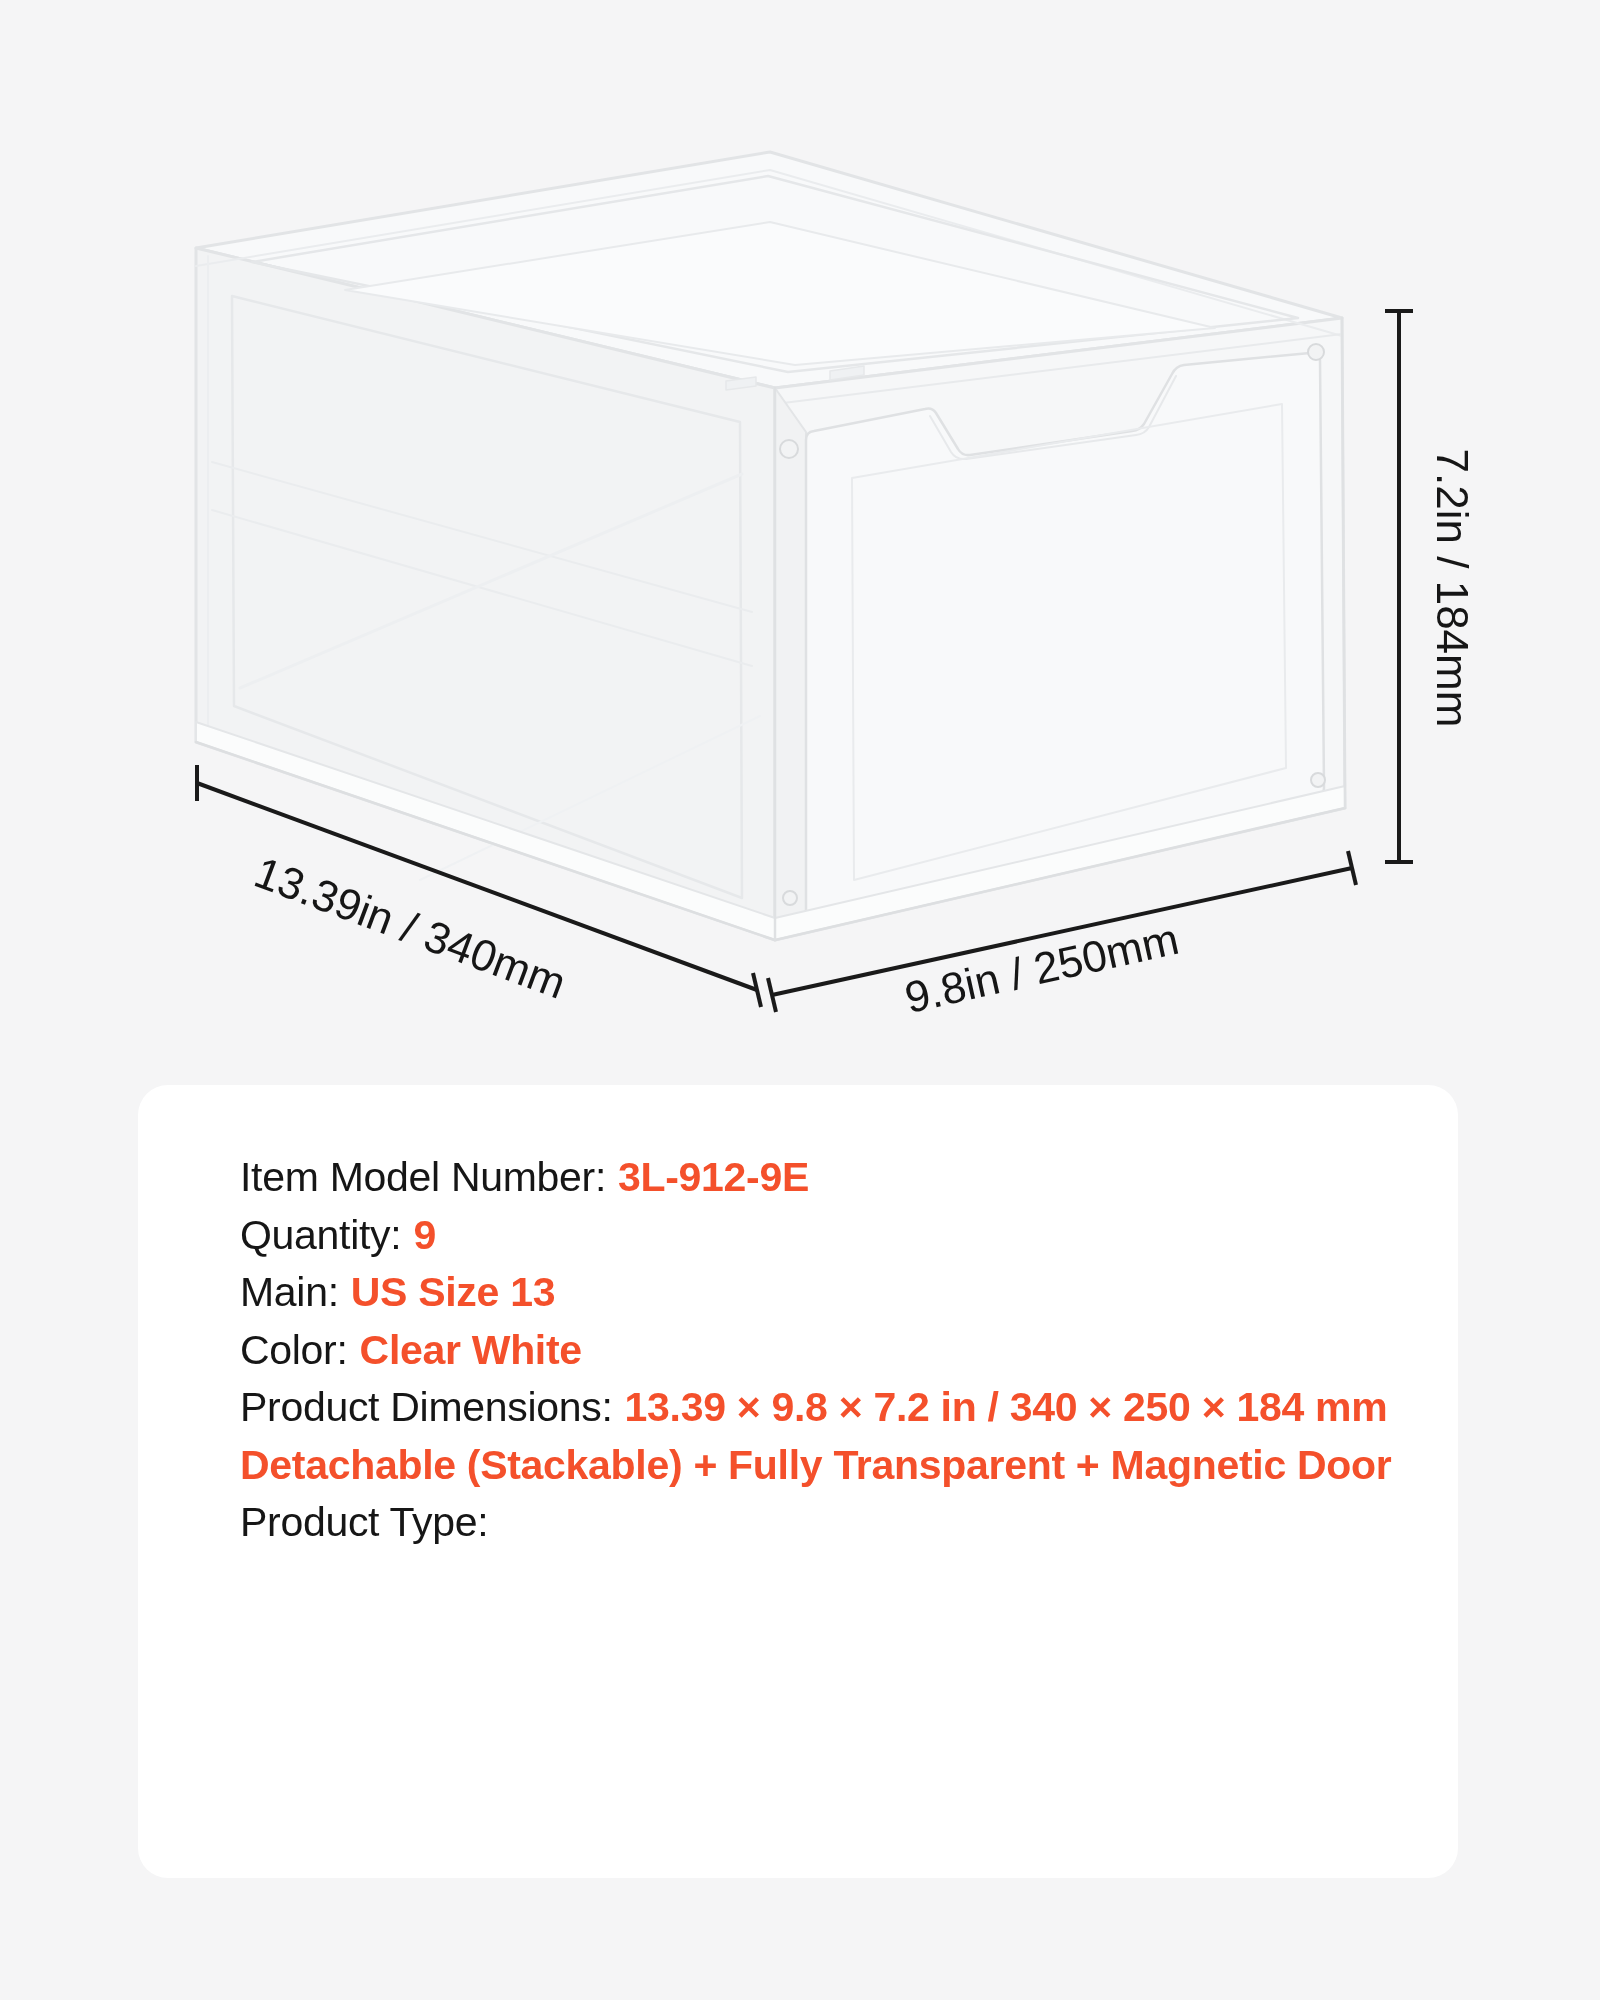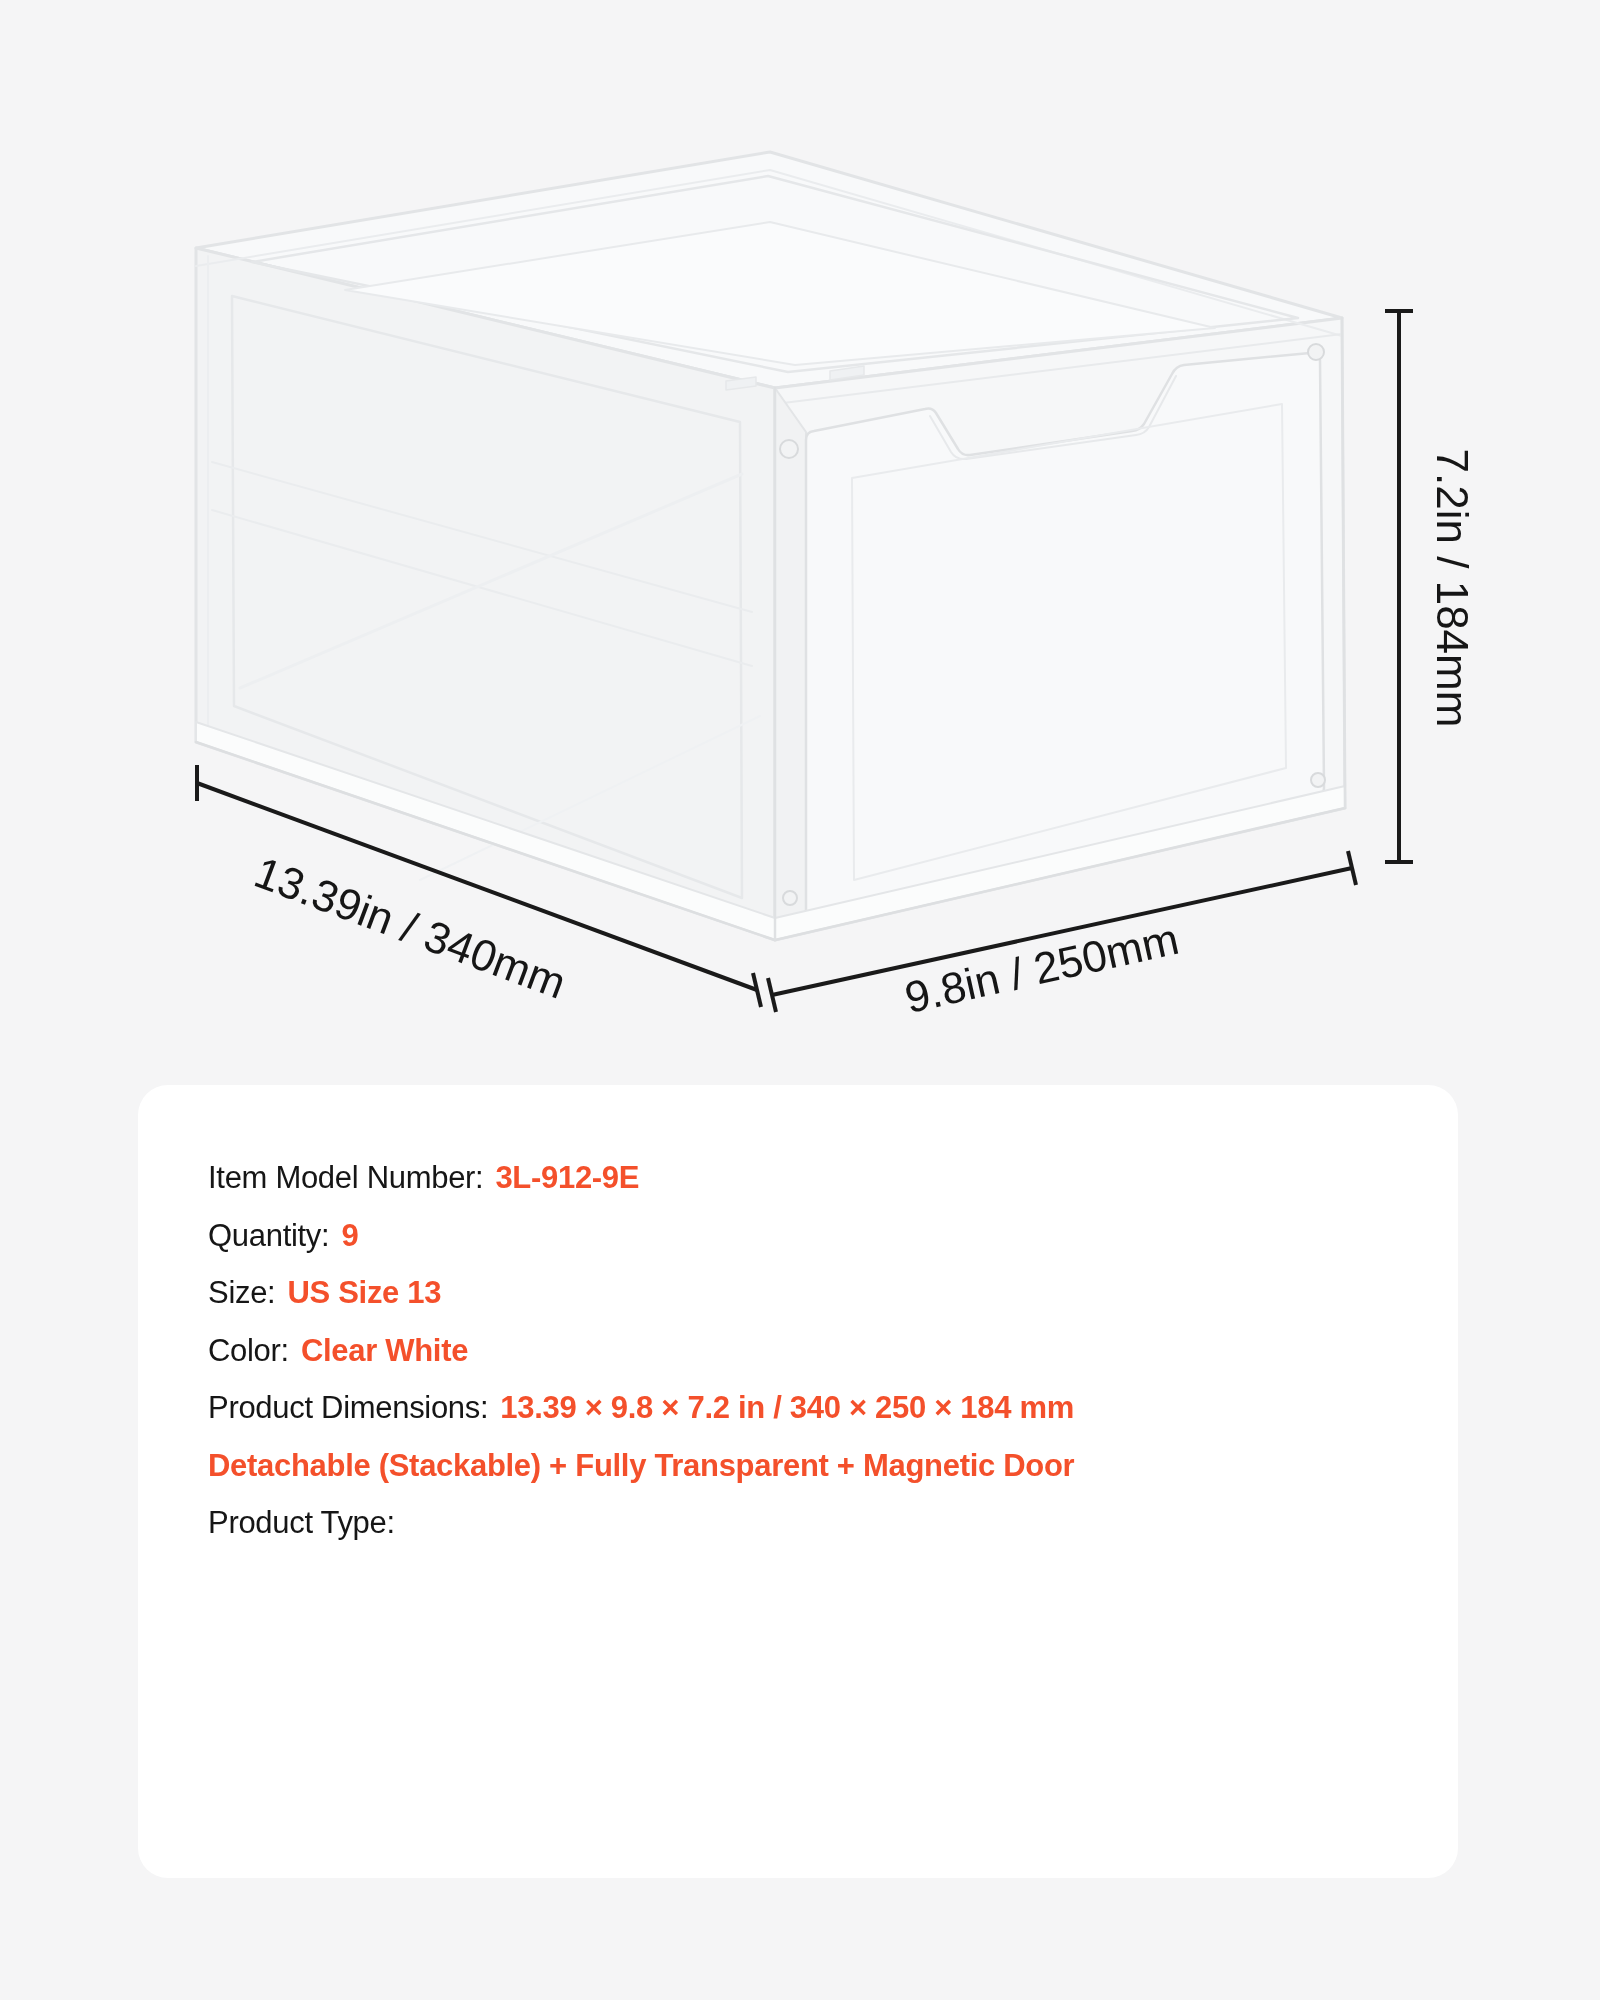--- a/index.html
+++ b/index.html
@@ -14,22 +14,22 @@
   .dim-text{
     font-family:"Liberation Sans","DejaVu Sans",sans-serif;
     font-size:44px;font-weight:400;fill:#161616;
   }
   .spec-panel{
     position:absolute;left:138px;top:1085px;width:1320px;height:793px;
     background:#FFFFFF;border-radius:30px;
     box-sizing:border-box;padding:64px 40px 0 70px;
   }
   .spec-line{
-    font-size:31px;line-height:57.5px;letter-spacing:-0.3px;
-    white-space:nowrap;color:#161616;
+    font-size:41px;line-height:57.5px;letter-spacing:-0.3px;
+    white-space:nowrap;color:#161616;margin-left:32px;
   }
   .spec-line .label{font-weight:400;color:#161616;margin-right:12px;}
   .spec-line .label:empty{display:none;margin:0;}
   .spec-line .value{font-weight:700;color:#F4502B;}
 </style>
 </head>
 <body>
 
 <div class="stage">
 
@@ -104,20 +104,20 @@
     </g>
 
     <text class="dim-text" transform="translate(405,942) rotate(20.5)" text-anchor="middle">13.39in / 340mm</text>
     <text class="dim-text" transform="translate(1045,983) rotate(-12.5)" text-anchor="middle">9.8in / 250mm</text>
     <text class="dim-text" transform="translate(1437,588) rotate(90)" text-anchor="middle">7.2in / 184mm</text>
   </svg>
 
   <div class="spec-panel">
     <div class="spec-line"><span class="label">Item Model Number:</span><span class="value">3L-912-9E</span></div>
     <div class="spec-line"><span class="label">Quantity:</span><span class="value">9</span></div>
-    <div class="spec-line"><span class="label">Size:</span><span class="value">US Size 13</span></div>
+    <div class="spec-line"><span class="label">Main:</span><span class="value">US Size 13</span></div>
     <div class="spec-line"><span class="label">Color:</span><span class="value">Clear White</span></div>
     <div class="spec-line"><span class="label">Product Dimensions:</span><span class="value">13.39 × 9.8 × 7.2 in / 340 × 250 × 184 mm</span></div>
     <div class="spec-line"><span class="value">Detachable (Stackable) + Fully Transparent + Magnetic Door</span></div>
     <div class="spec-line"><span class="label">Product Type:</span><span class="value"></span></div>
   </div>
 
 </div>
 
 </body></html>

